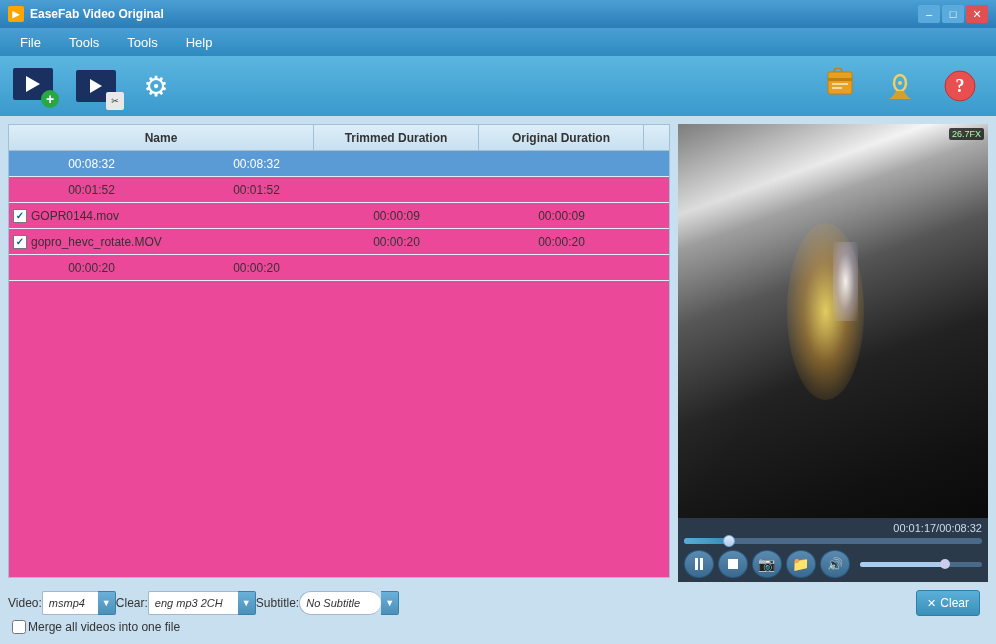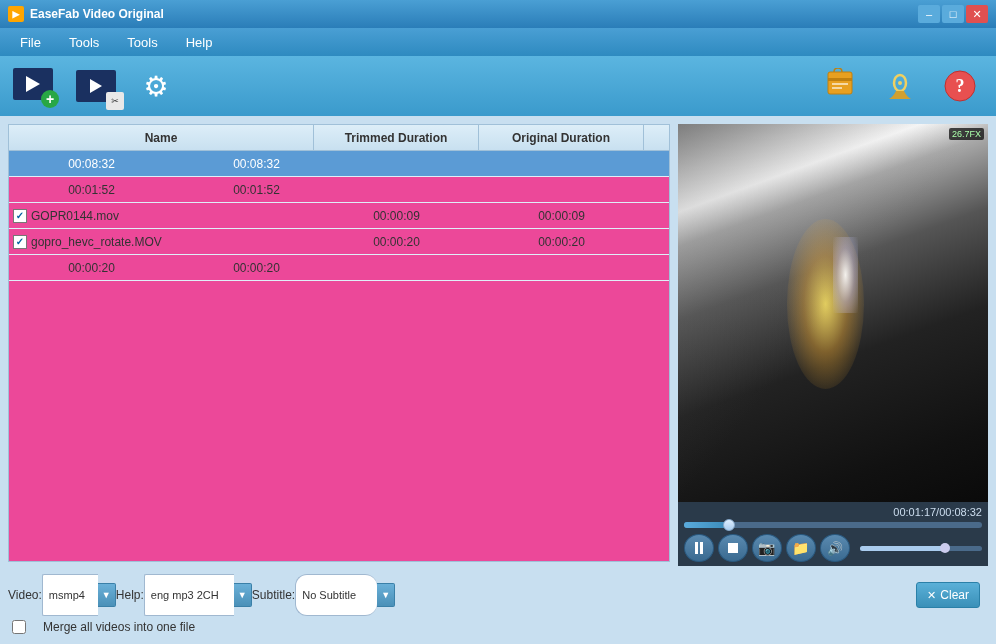--- a/index.html
+++ b/index.html
@@ -232,47 +232,48 @@
       border-left: none;
       border-radius: 0 2px 2px 0;
       cursor: pointer;
       display: flex; align-items: center; justify-content: center;
       color: white; font-size: 9px;
     }
     .combo-wrapper {
       display: flex; align-items: center;
     }
     .combo-input {
-      height: 42px;
+      height: 24px;
       background: white;
       border: 1px solid #a0b8d0;
       border-right: none;
       border-radius: 2px 0 0 2px;
       font-size: 11px;
       padding: 0 6px;
       color: #333;
       outline: none;
+      font-style: italic;
     }
 
     .clear-btn {
       height: 26px;
       background: linear-gradient(to bottom, #5ab0d8, #3a90b8);
       border: 1px solid #2a80a8;
       border-radius: 3px;
       color: white;
       font-size: 12px;
       cursor: pointer;
       padding: 0 10px;
       display: flex; align-items: center; gap: 4px;
       margin-left: auto;
       margin-right: 8px;
     }
 
     .merge-row {
-      display: flex; align-items: center; gap: 17px;
+      display: flex; align-items: center; gap: 2px;
       margin-bottom: 6px;
       padding-left: 4px;
     }
 
     .toolbar-icon-btn {
       width: 52px; height: 52px;
       cursor: pointer;
       display: flex; align-items: center; justify-content: center;
       font-size: 28px;
     }
@@ -441,21 +442,21 @@
   </div>
 
   <div id="bottom-bar">
     <div class="bottom-row1">
       <span class="label-text">Video:</span>
       <div class="combo-wrapper">
         <input class="combo-input" type="text" value="msmp4" style="width: 56px;" readonly="">
         <div class="combo-arrow">▼</div>
       </div>
 
-      <span class="label-text">Help:</span>
+      <span class="label-text">Clear:</span>
       <div class="combo-wrapper">
         <input class="combo-input" type="text" value="eng mp3 2CH" style="width: 90px;" readonly="">
         <div class="combo-arrow">▼</div>
       </div>
 
       <span class="label-text">Subtitle:</span>
       <div class="combo-wrapper">
         <input class="combo-input" type="text" value="No Subtitle" style="width: 82px; border-radius: 12px;" readonly="">
         <div class="combo-arrow">▼</div>
       </div>

